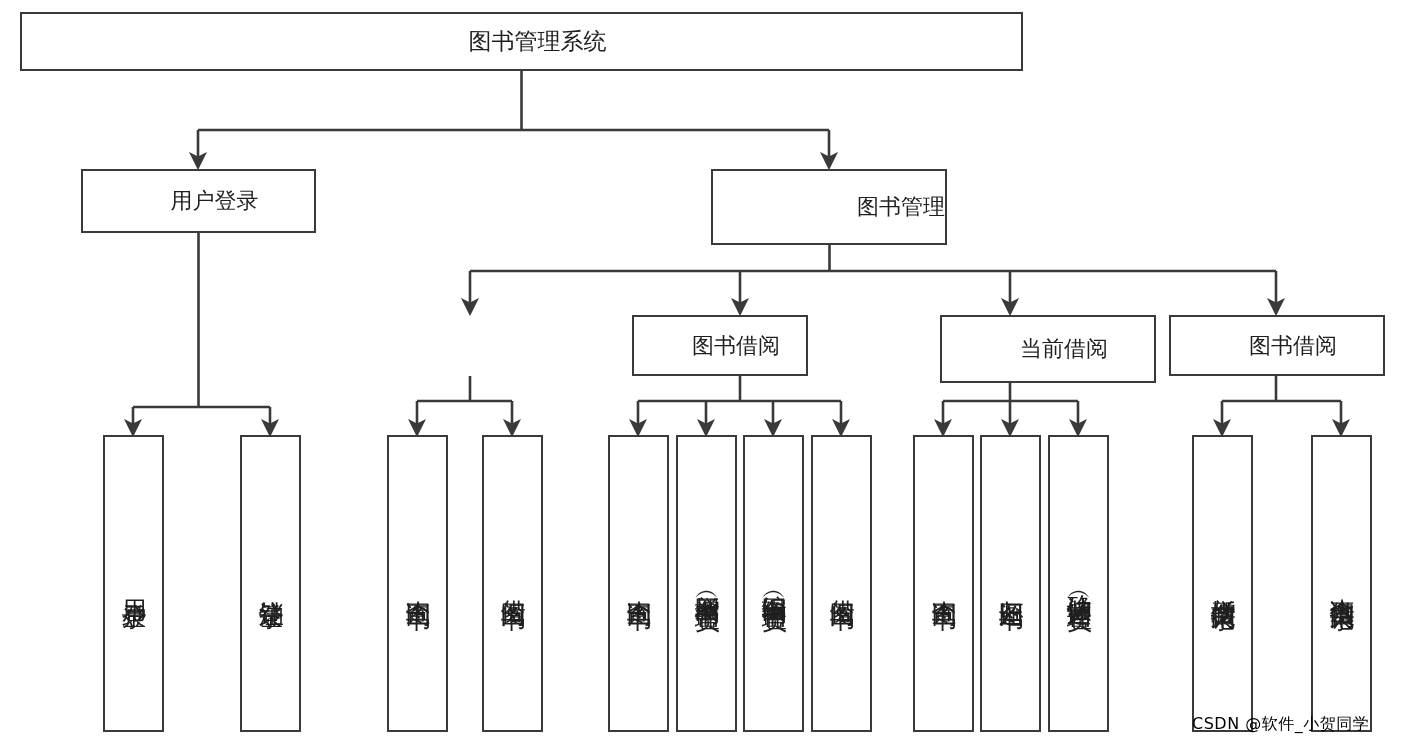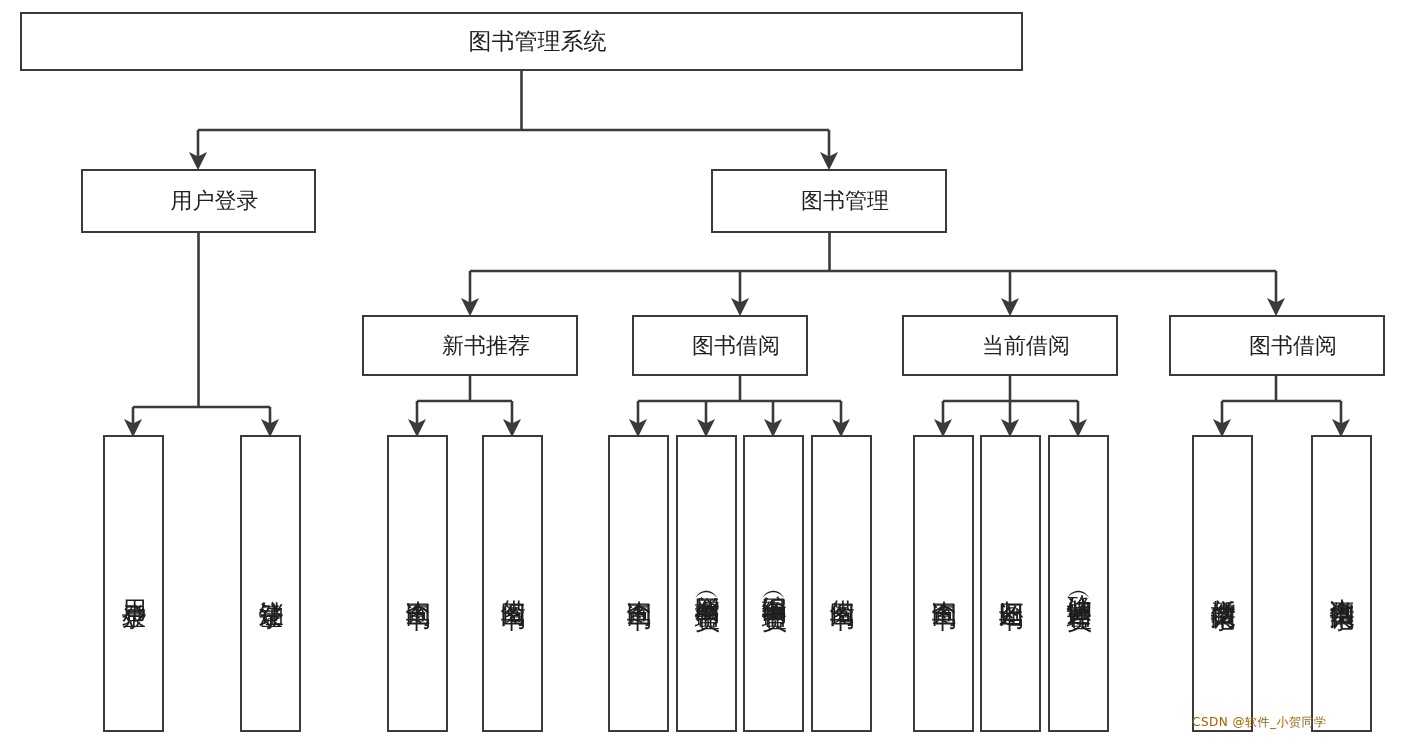--- a/index.html
+++ b/index.html
@@ -60,22 +60,22 @@
   .node.vert .node-label {
     writing-mode: vertical-rl;
     text-orientation: upright;
     font-size: 25px;
     letter-spacing: 2px;
     line-height: 1.05;
     white-space: nowrap;
   }
   .watermark {
     position: absolute;
-    color: #a16207;
-    font-size: 12px;
+    color: #000000;
+    font-size: 16px;
     letter-spacing: 0.5px;
     white-space: nowrap;
     pointer-events: none;
   }
 </style>
 </head>
 <body>
 
 <div id="diagram-root">
 
@@ -131,31 +131,28 @@
     </g>
   </svg>
 
   <div class="node horiz root" style="left:20px; top:12px; width:1003px; height:59px;">
     <span class="node-label">图书管理系统</span>
   </div>
 
   <div class="node horiz" style="left:81px; top:169px; width:235px; height:64px;">
     <span class="node-label">用户登录</span>
   </div>
-  <div class="node horiz" style="left:711px; top:169px; width:236px; height:64px;">
+  <div class="node horiz" style="left:711px; top:169px; width:236px; height:76px;justify-content:flex-end;">
     <span class="node-label">图书管理</span>
   </div>
 
-  <div class="node horiz" style="left:362px; top:315px; width:216px; height:61px;">
-    <span class="node-label">新书推荐</span>
-  </div>
   <div class="node horiz" style="left:632px; top:315px; width:176px; height:61px;">
     <span class="node-label">图书借阅</span>
   </div>
-  <div class="node horiz" style="left:902px; top:315px; width:216px; height:61px;">
+  <div class="node horiz" style="left:940px; top:315px; width:216px; height:68px;">
     <span class="node-label">当前借阅</span>
   </div>
   <div class="node horiz" style="left:1169px; top:315px; width:216px; height:61px;">
     <span class="node-label">图书借阅</span>
   </div>
 
   <div class="node vert" style="left:103px; top:435px; width:61px; height:297px;">
     <span class="node-label">用户登录</span>
   </div>
   <div class="node vert" style="left:240px; top:435px; width:61px; height:297px;">

